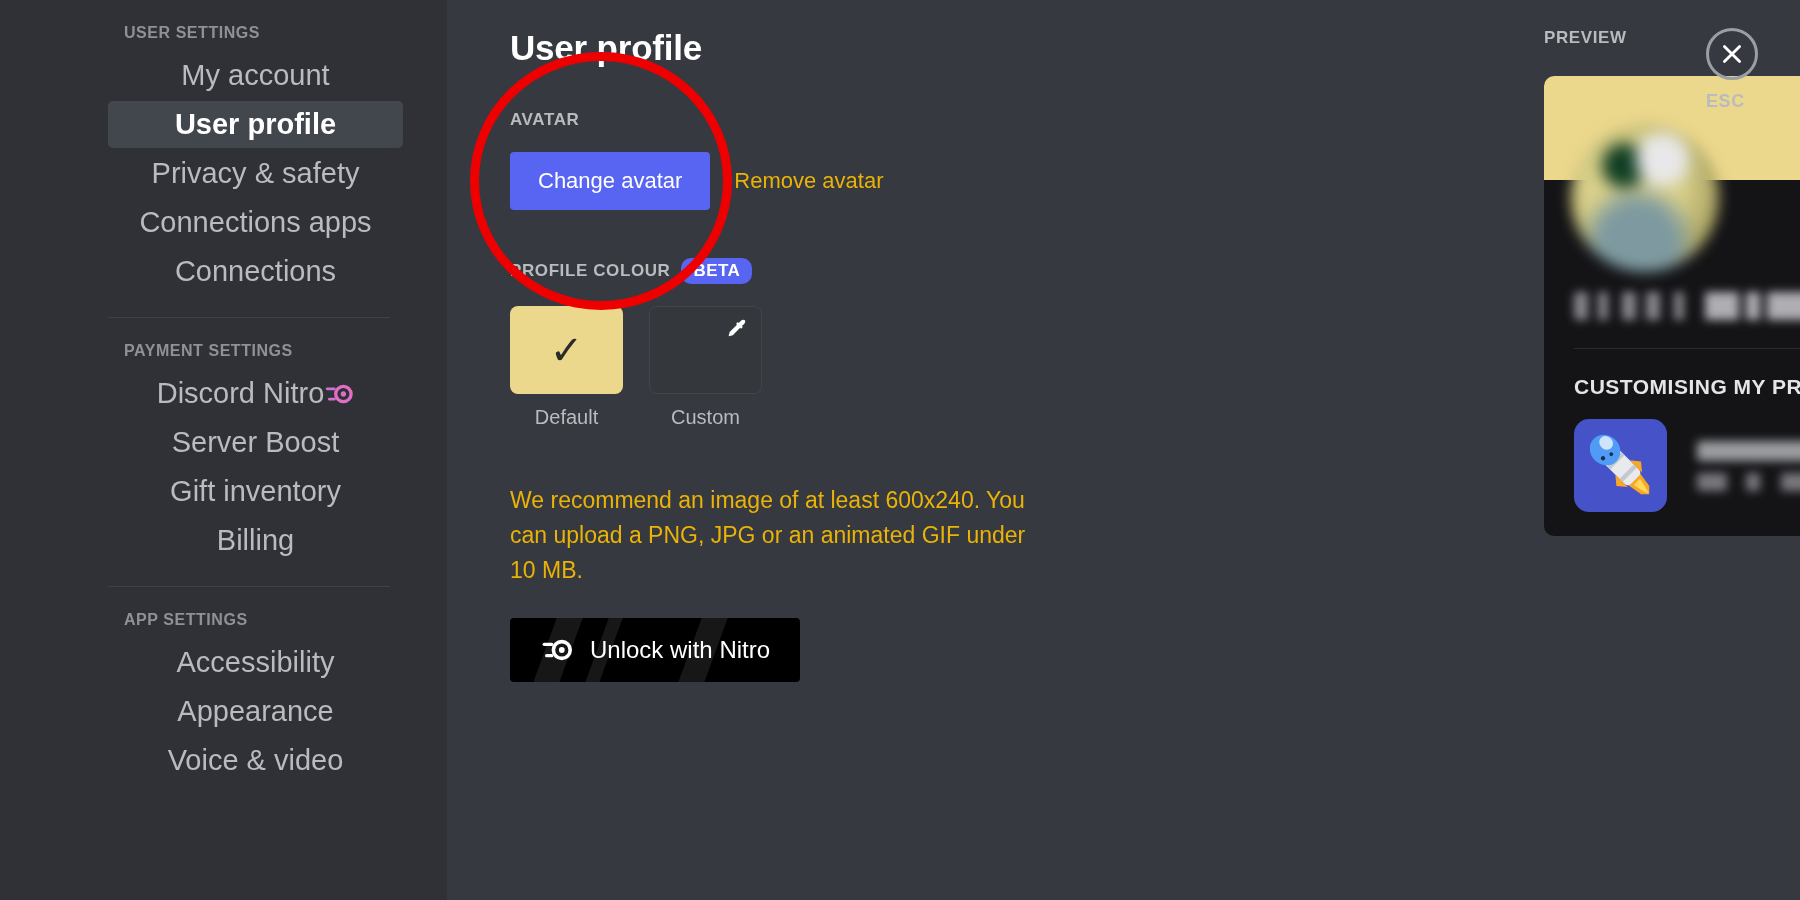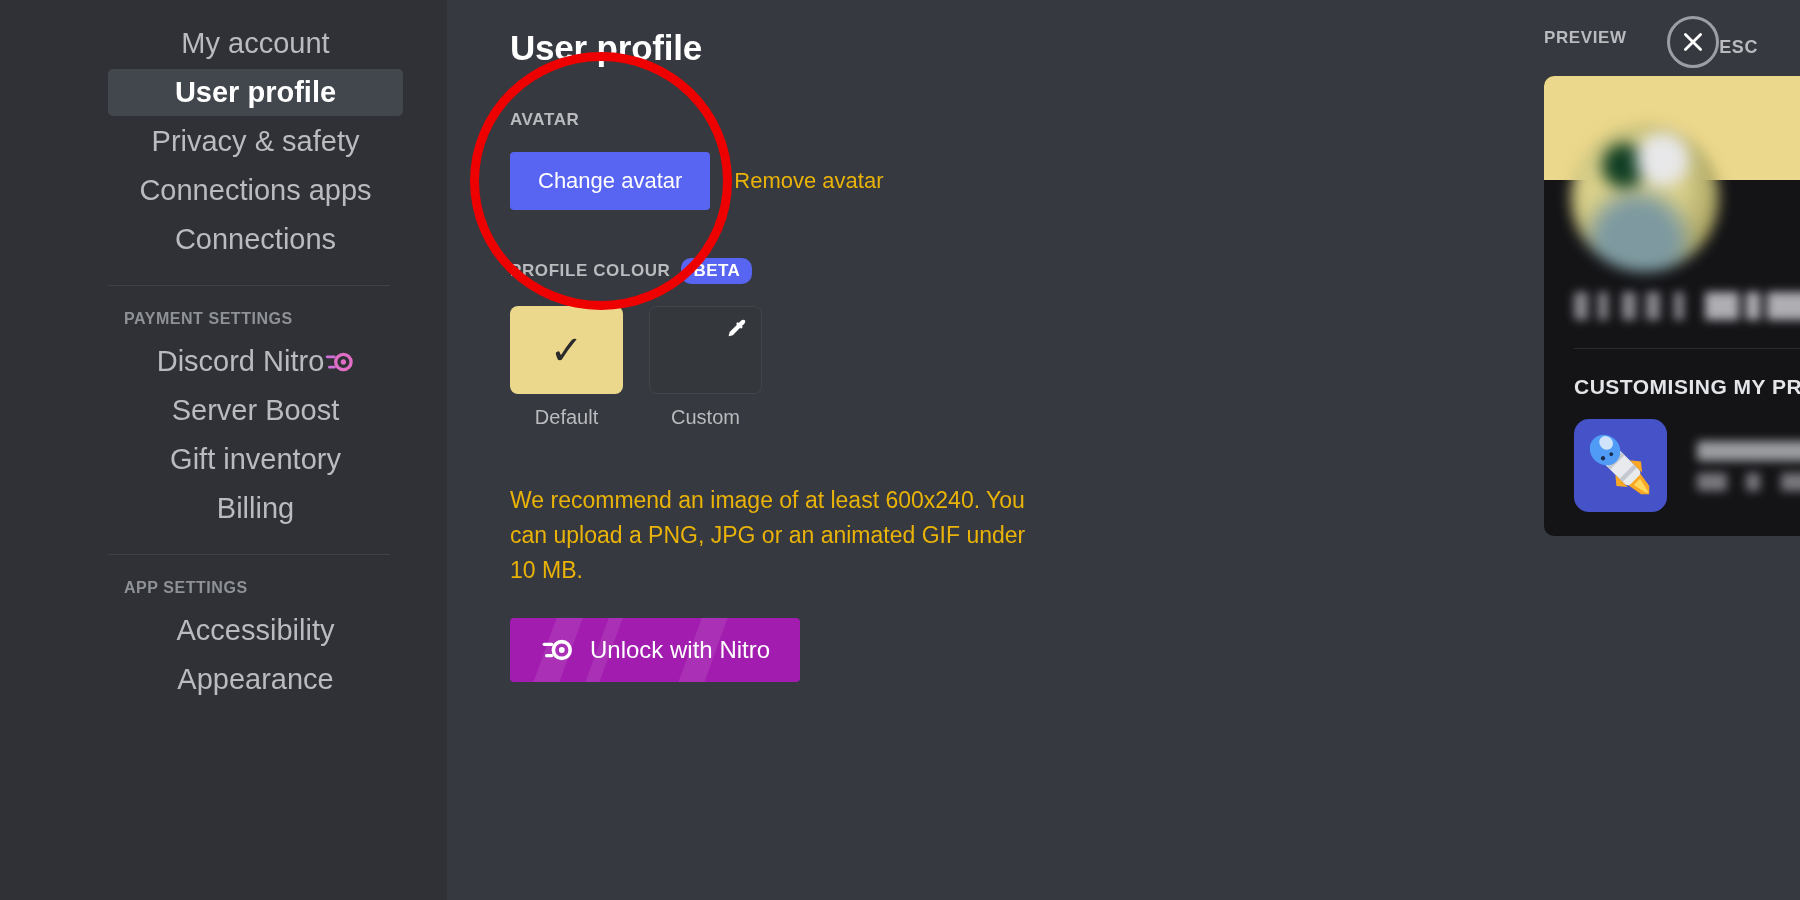--- a/index.html
+++ b/index.html
@@ -106,21 +106,21 @@
   .dropper { position: absolute; top: 10px; right: 10px; }
   .swatch-cap { margin-top: 12px; color: #b9bbbe; font-size: 20px; }
 
   .banner-desc {
     color: #eab308; font-size: 23px; line-height: 1.52;
     max-width: 545px; margin-bottom: 30px;
   }
 
   .btn-nitro {
     position: relative; overflow: hidden;
-    background: #a21caf; border: none; border-radius: 4px;
+    background: #000000; border: none; border-radius: 4px;
     color: #fff; font-size: 24px; font-family: inherit;
     padding: 18px 30px; cursor: pointer;
     display: inline-flex; align-items: center; gap: 16px;
   }
   .btn-nitro .shine {
     position: absolute; top: -30%; bottom: -30%; width: 26px;
     background: rgba(255,255,255,0.09);
     transform: skewX(-20deg); pointer-events: none;
   }
 
@@ -175,22 +175,22 @@
   .pc-line-b {
     height: 18px; width: 190px; border-radius: 3px;
     background:
       linear-gradient(90deg,#9a9aa0 0 16%, transparent 16% 26%, #9a9aa0 26% 33%,
        transparent 33% 44%, #9a9aa0 44% 100%);
     filter: blur(5px); opacity: 0.75;
   }
 
   
   .esc-wrap {
-    position: absolute; right: 42px; top: 16px;
-    display: flex; flex-direction: row; align-items: center;
+    position: absolute; right: 42px; top: 28px;
+    display: flex; flex-direction: column; 
     cursor: pointer;
   }
   .esc-circle {
     width: 52px; height: 52px; border-radius: 50%;
     border: 3px solid #9a9ea5;
     display: flex; align-items: center; justify-content: center;
   }
   .esc-label {
     margin-top: 11px; color: #b9bbbe; font-size: 18px;
     font-weight: bold; letter-spacing: 0.6px;
@@ -204,20 +204,21 @@
     pointer-events: none; z-index: 50;
   }
 </style>
 </head>
 <body>
 
 <div id="app">
 
   <nav class="sidebar">
     <div class="side-inner" id="sidebar-groups">
+        <div class="side-header">USER SETTINGS</div>
         <div class="side-item">
           <span class="lbl">My account</span>
         </div>
         <div class="side-item active">
           <span class="lbl">User profile</span>
         </div>
         <div class="side-item">
           <span class="lbl">Privacy &amp; safety</span>
         </div>
         <div class="side-item">
@@ -248,20 +249,23 @@
         <div class="side-item">
           <span class="lbl">Billing</span>
         </div>
         <div class="divider"></div>
         <div class="side-header">APP SETTINGS</div>
         <div class="side-item">
           <span class="lbl">Accessibility</span>
         </div>
         <div class="side-item">
           <span class="lbl">Appearance</span>
+        </div>
+        <div class="side-item">
+          <span class="lbl">Voice &amp; video</span>
         </div>
       </div>
   </nav>
 
   <section class="main">
     <div class="content">
 
       <h1 class="page-title">User profile</h1>
 
       

